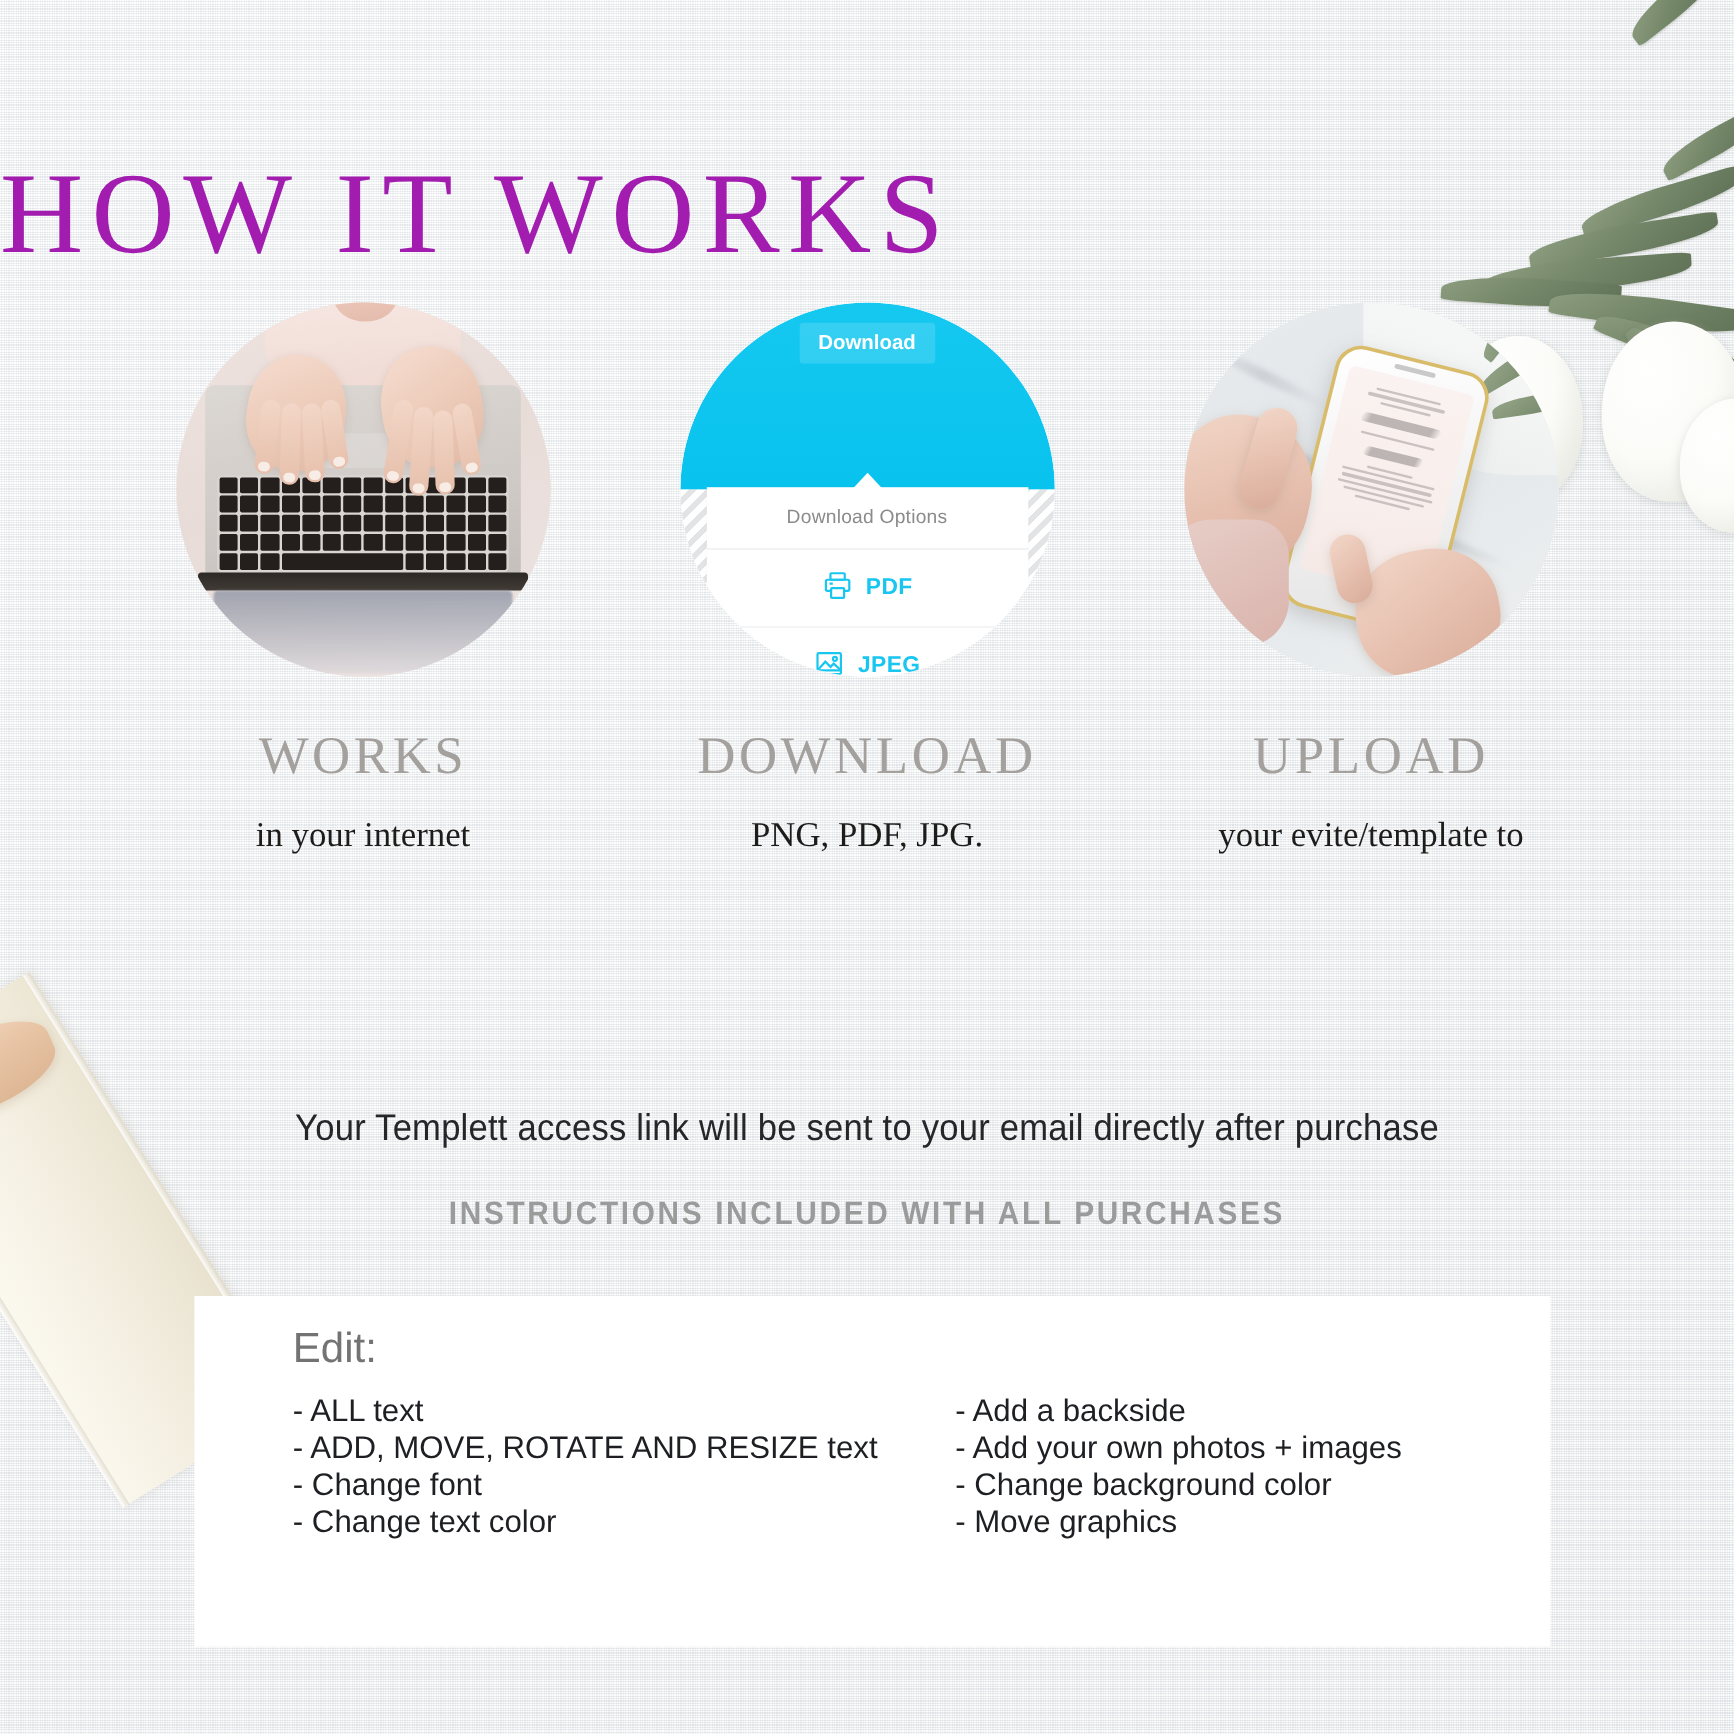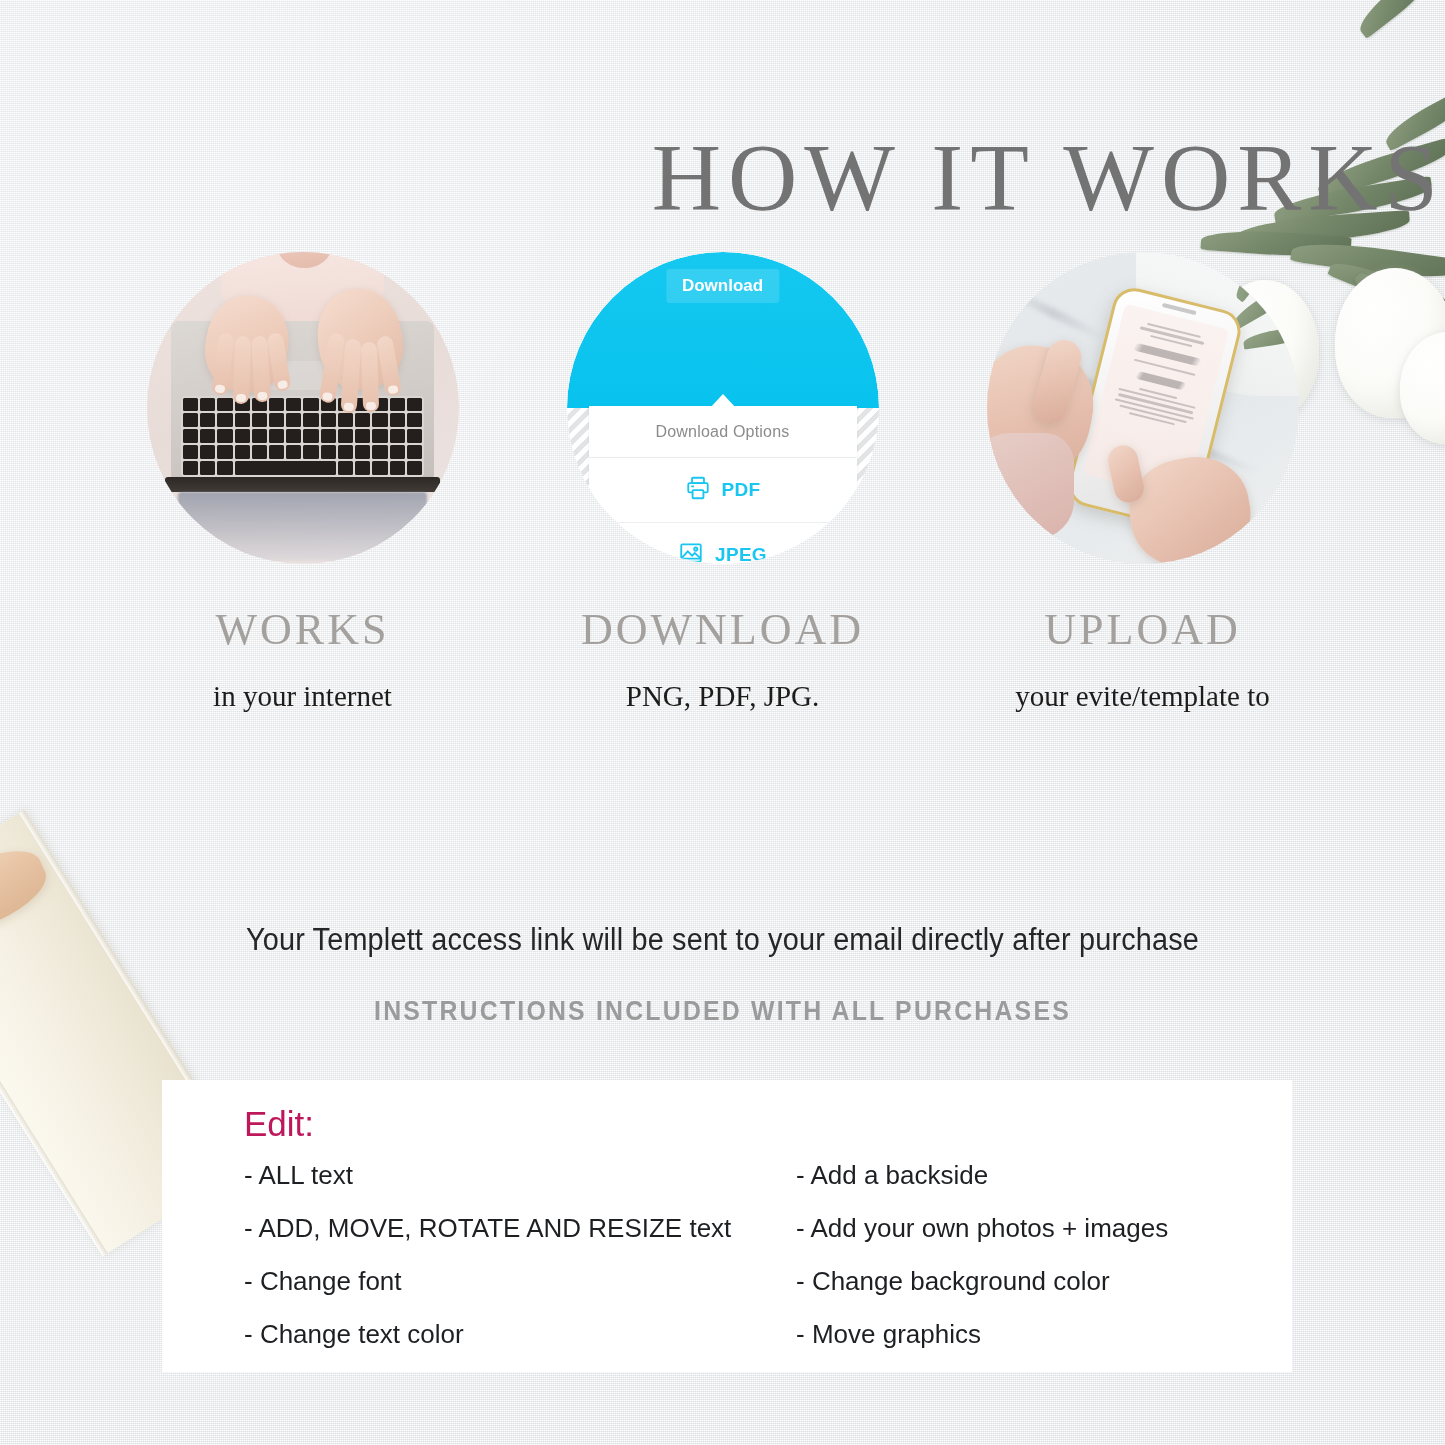--- a/index.html
+++ b/index.html
@@ -56,25 +56,25 @@
     box-shadow:2px 0 9px rgba(185,180,165,.30);
   }
   .ribbon-edge{
     position:absolute;top:0;bottom:0;width:6px;
     background:linear-gradient(90deg,rgba(255,255,255,.9),rgba(220,214,198,.7));
   }
 
   
   .title{
     position:absolute;top:122px;left:0;right:0;
-    text-align:right;
+    text-align:left;
     font-family:"Liberation Serif", serif;
     font-size:96px;
     letter-spacing:7px;
-    color:#737373;
+    color:#a21caf;
     z-index:3;
     font-weight:400;
   }
 
   
   .steps{
     position:absolute;top:252px;left:0;right:0;
     display:flex;justify-content:center;
     z-index:3;
   }
@@ -269,25 +269,25 @@
 
   
   .card{
     position:absolute;left:162px;top:1080px;
     width:1130px;height:292px;
     background:#ffffff;
     z-index:3;
   }
   .card-title{
     position:absolute;left:82px;top:24px;
-    font-size:35px;color:#be185d;font-weight:400;
+    font-size:35px;color:#737373;font-weight:400;
   }
   .col{
     position:absolute;top:80px;
-    display:flex;flex-direction:column;gap:22px;
+    display:flex;flex-direction:column;
   }
   .col-left{left:82px;}
   .col-right{left:634px;}
   .bullet{
     font-size:26px;color:#1d1f22;white-space:nowrap;font-weight:400;
   }
 </style>
 </head>
 <body>
 

